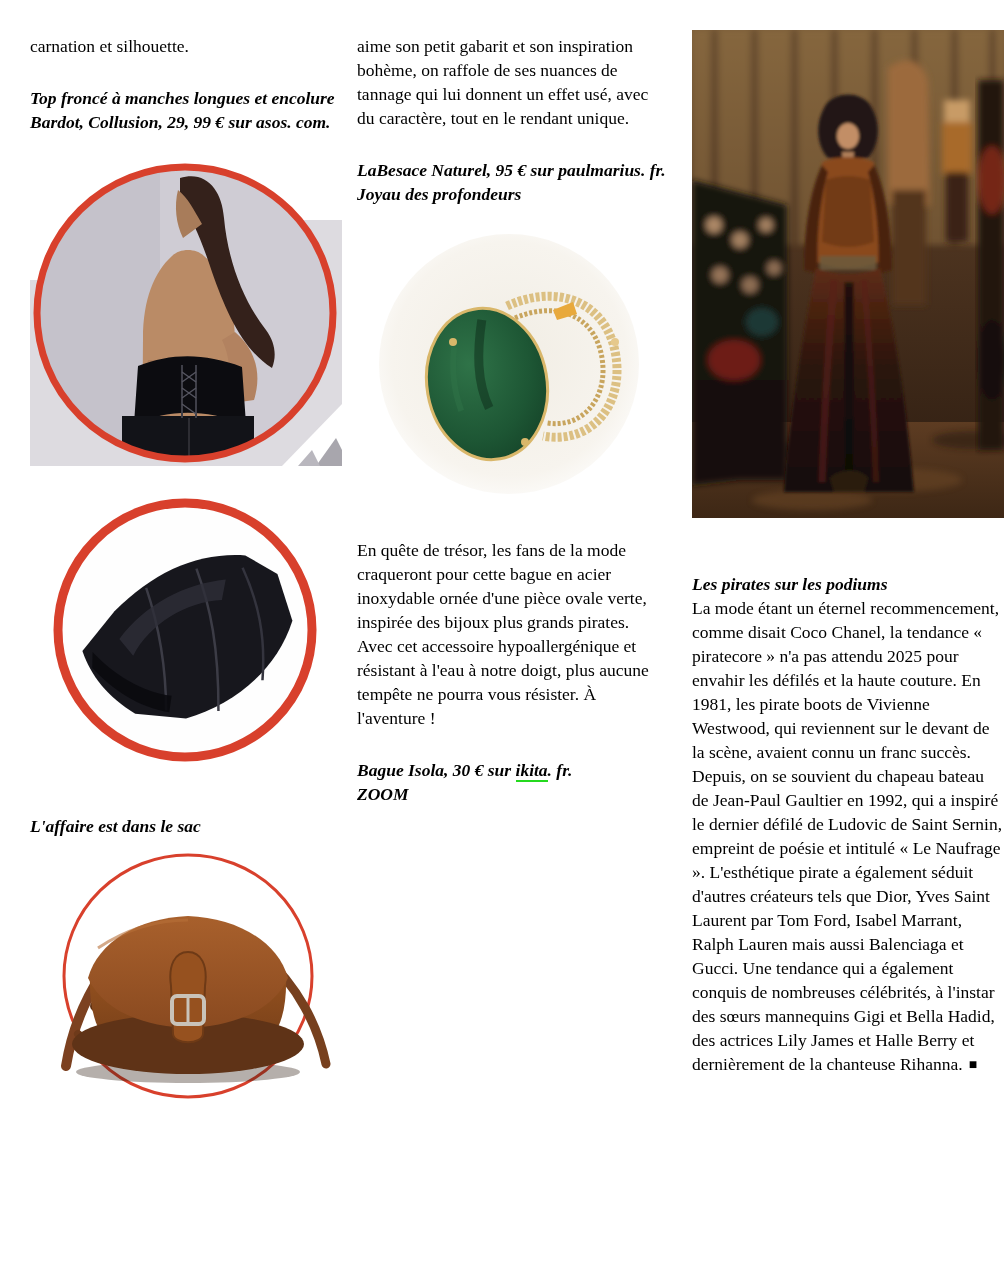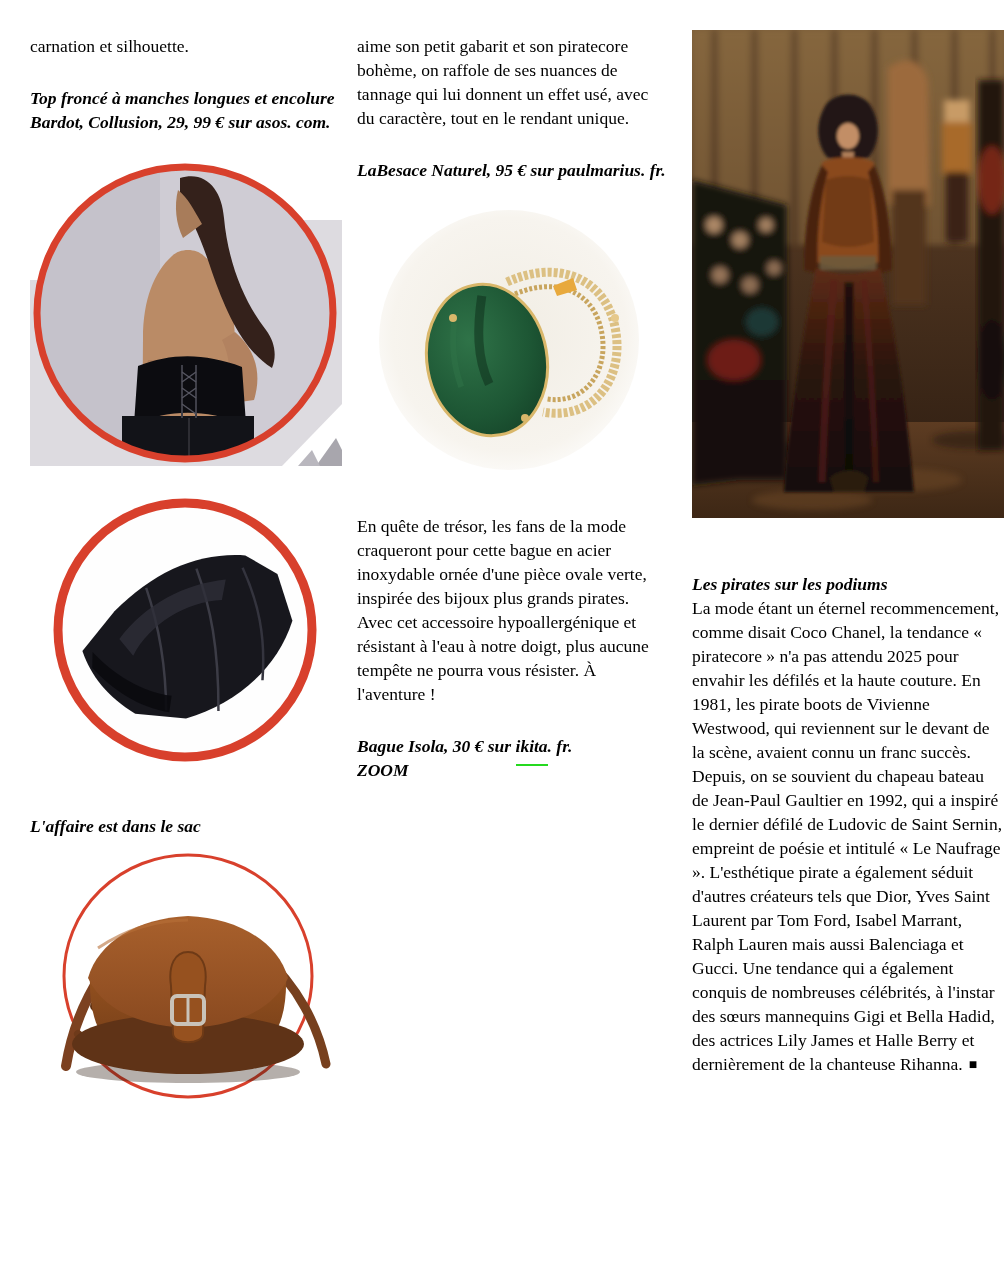--- a/index.html
+++ b/index.html
@@ -9,21 +9,21 @@
   .col-left  { left:30px;  width:312px; }
   .col-mid   { left:357px; width:310px; }
   .col-right { left:684px; width:312px;margin-left:8px; }
   p, h3 { font-size:17.5px; line-height:24px; font-weight:normal; width:100%; }
   .bold, h3 { font-weight:bold;font-style:italic; }
   .fig { display:block; line-height:0; }
   .fig svg { display:block; }
   .mt10{margin-top:10px}.mt16{margin-top:16px}.mt26{margin-top:26px}
   .mt28{margin-top:28px}.mt30{margin-top:30px}.mt32{margin-top:32px}
   .mt34{margin-top:34px}.mt54{margin-top:54px}
-  .link-green { border-bottom:2.5px solid #25d91f; padding-bottom:8px; cursor:pointer;margin-top:20px; }
+  .link-green { border-bottom:2.5px solid #25d91f; padding-bottom:0px; cursor:pointer;margin-top:20px; }
   .endmark { margin-left:6px; font-size:14px; vertical-align:1px; }
 </style>
 </head>
 <body>
 
 <div class="col col-left">
   <p class="mt34">carnation et silhouette.</p>
 
   <p class="bold mt28">Top froncé à manches longues et encolure Bardot, Collusion, 29, 99 € sur asos. com.</p>
 
@@ -101,23 +101,24 @@
       <path d="M150 104 C 163 104 170 117 167 138 L 165 186 C 164 197 136 197 135 186 L 133 138 C 130 117 137 104 150 104 Z" fill="#96511f" stroke="#6e3a16" stroke-width="2"></path>
       <rect x="134" y="148" width="32" height="28" rx="5" fill="none" stroke="#c9c3b9" stroke-width="4"></rect>
       <line x1="150" y1="148" x2="150" y2="176" stroke="#c9c3b9" stroke-width="3"></line>
       <path d="M60 100 C 90 80 120 72 150 72" stroke="#b86f38" stroke-width="3" fill="none" opacity="0.6"></path>
     </svg>
   </div>
 
 </div>
 
 <div class="col col-mid">
-  <p class="mt34">aime son petit gabarit et son piratecore bohème, on raffole de ses nuances de tannage qui lui donnent un effet usé, avec du caractère, tout en le rendant unique.</p>
+  <p class="mt34">aime son petit gabarit et son inspiration bohème, on raffole de ses nuances de tannage qui lui donnent un effet usé, avec du caractère, tout en le rendant unique.</p>
 
   <p class="bold mt28">LaBesace Naturel, 95 € sur paulmarius. fr.</p>
+  <h3>Joyau des profondeurs</h3>
 
   <div class="fig mt16">
     <svg width="310" height="284" viewBox="0 0 310 284">
       <defs>
         <radialGradient id="ringbg" cx="0.5" cy="0.48" r="0.6">
           <stop offset="0" stop-color="#f1ede4"></stop>
             <stop offset="0.75" stop-color="#f7f4ee"></stop>
             <stop offset="1" stop-color="#ffffff"></stop>
         </radialGradient>
         <radialGradient id="stoneg" cx="0.38" cy="0.35" r="0.85">

